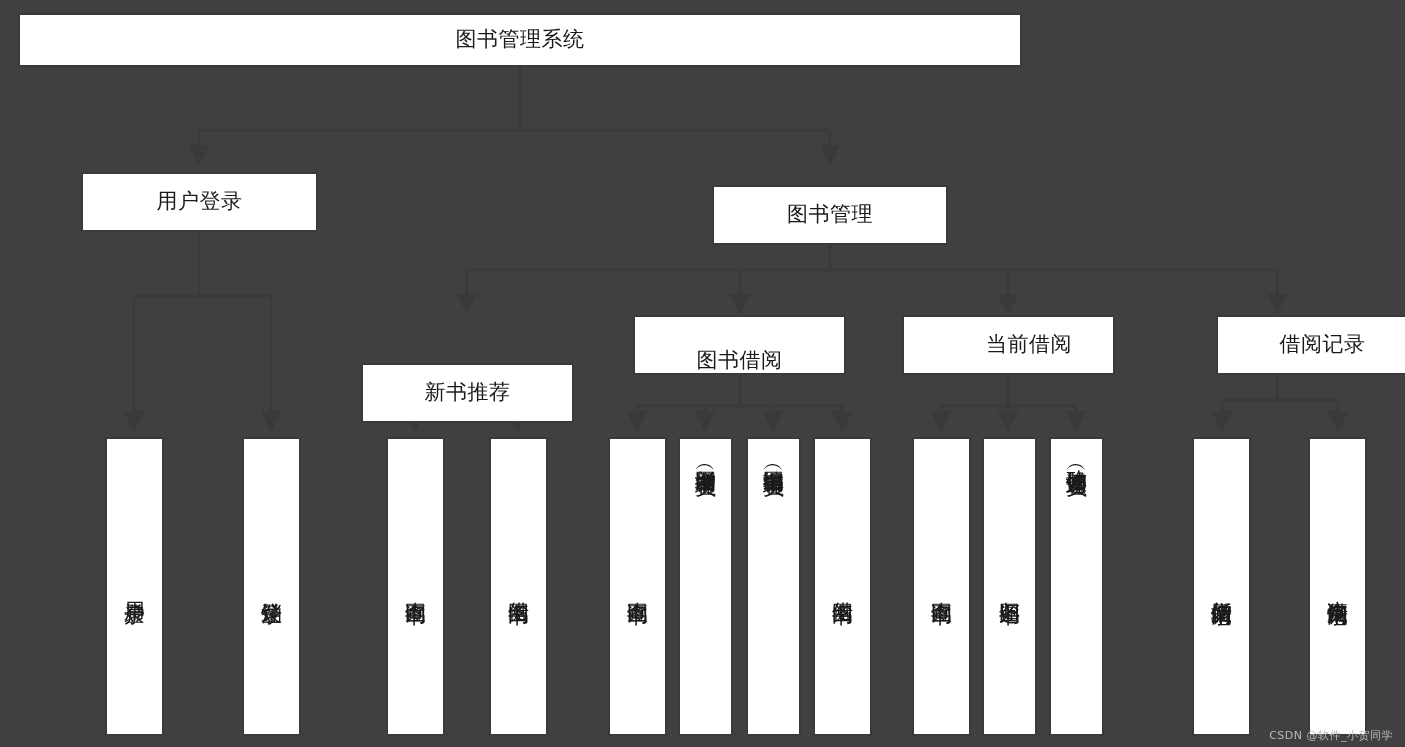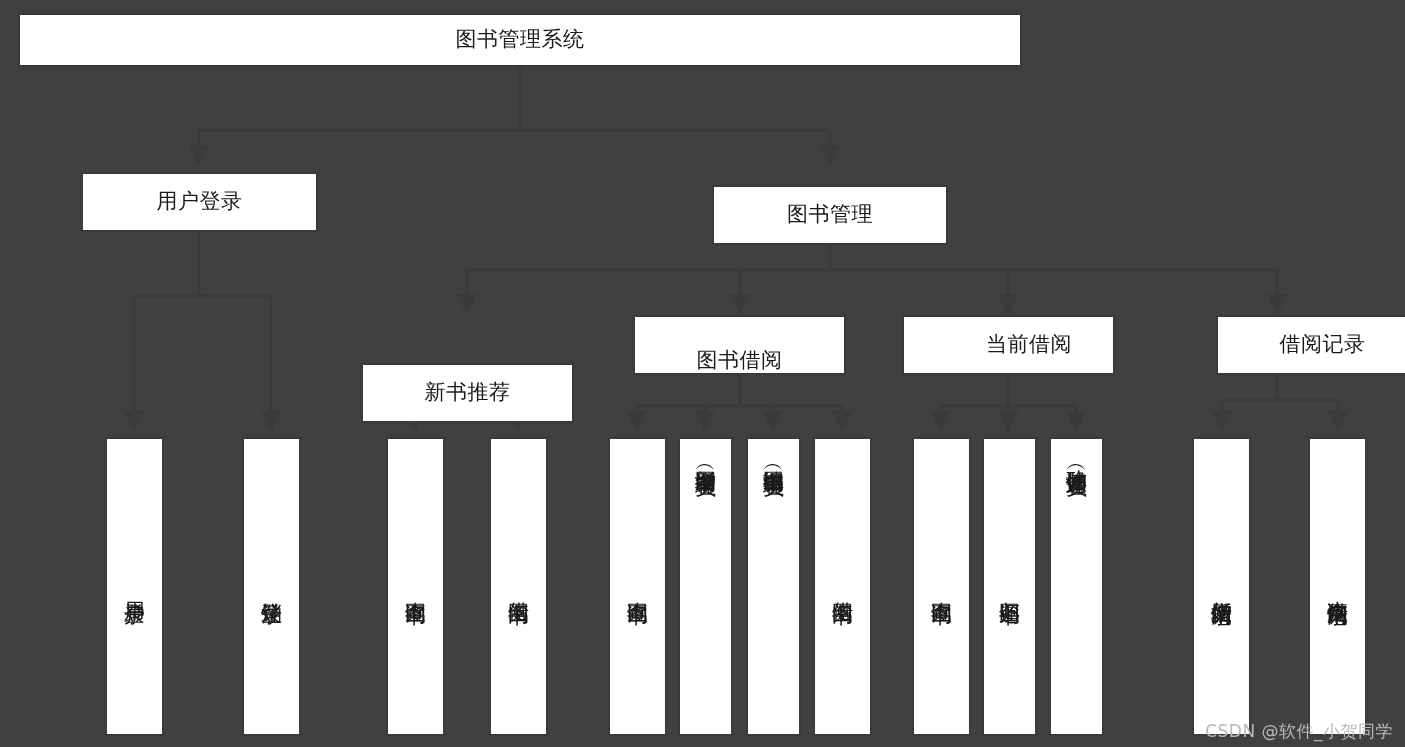--- a/index.html
+++ b/index.html
@@ -59,21 +59,21 @@
     white-space: nowrap;
   }
   .node.leaf.centered {
     align-items: center;
     padding-top: 0;
   }
   .watermark {
     position: absolute;
     right: 12px;
     bottom: 4px;
-    font-size: 17px;
+    font-size: 11px;
     color: #b9b9b9;
     white-space: nowrap;
     letter-spacing: 0.5px;
   }
 </style>
 </head>
 <body>
 
 <div id="canvas">
 

